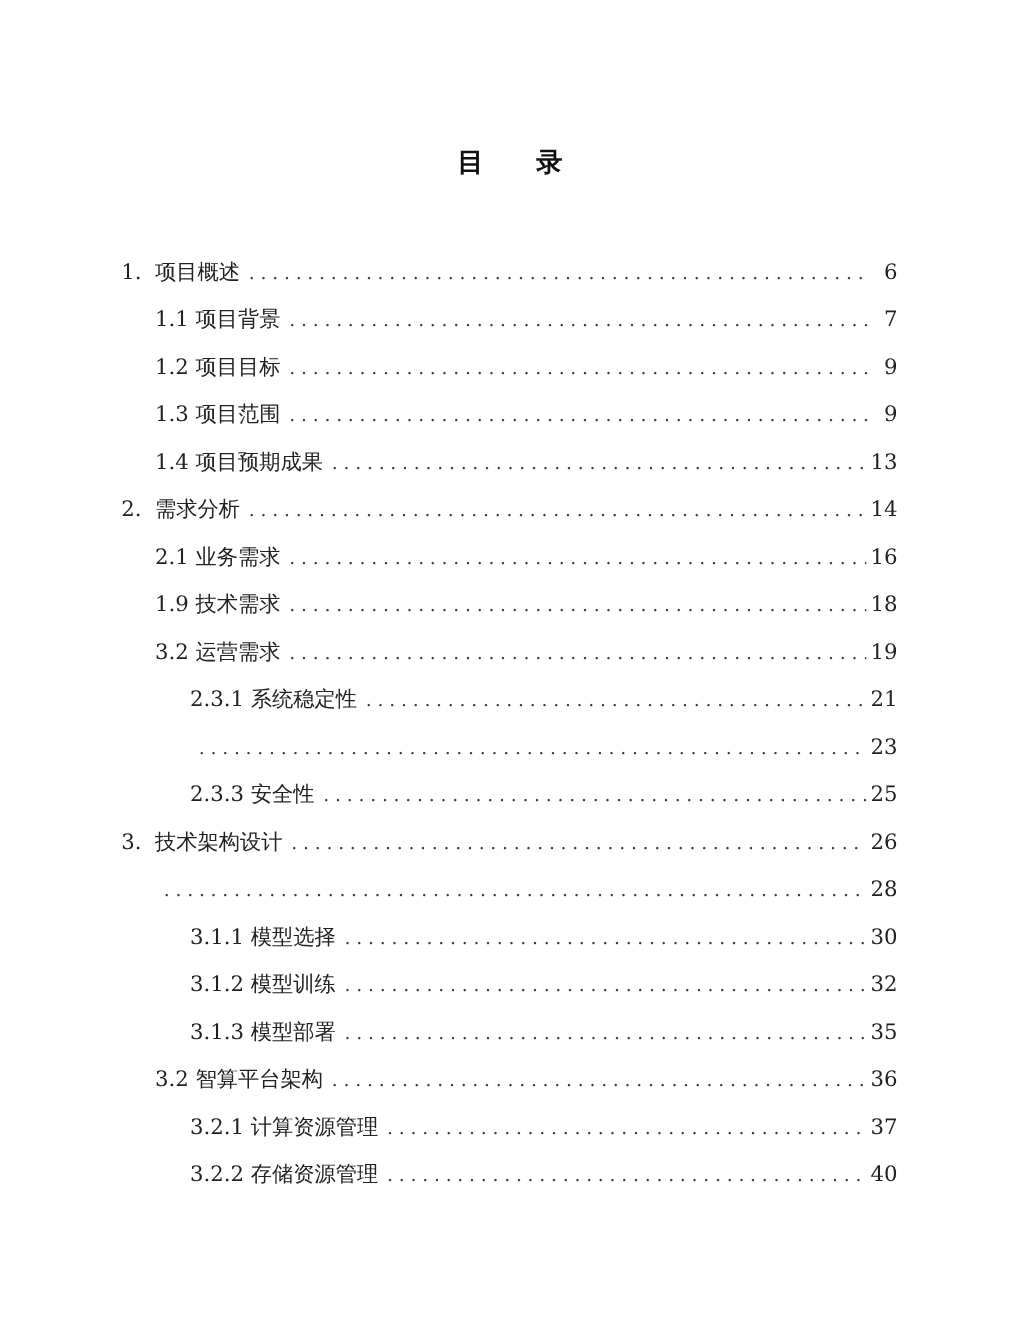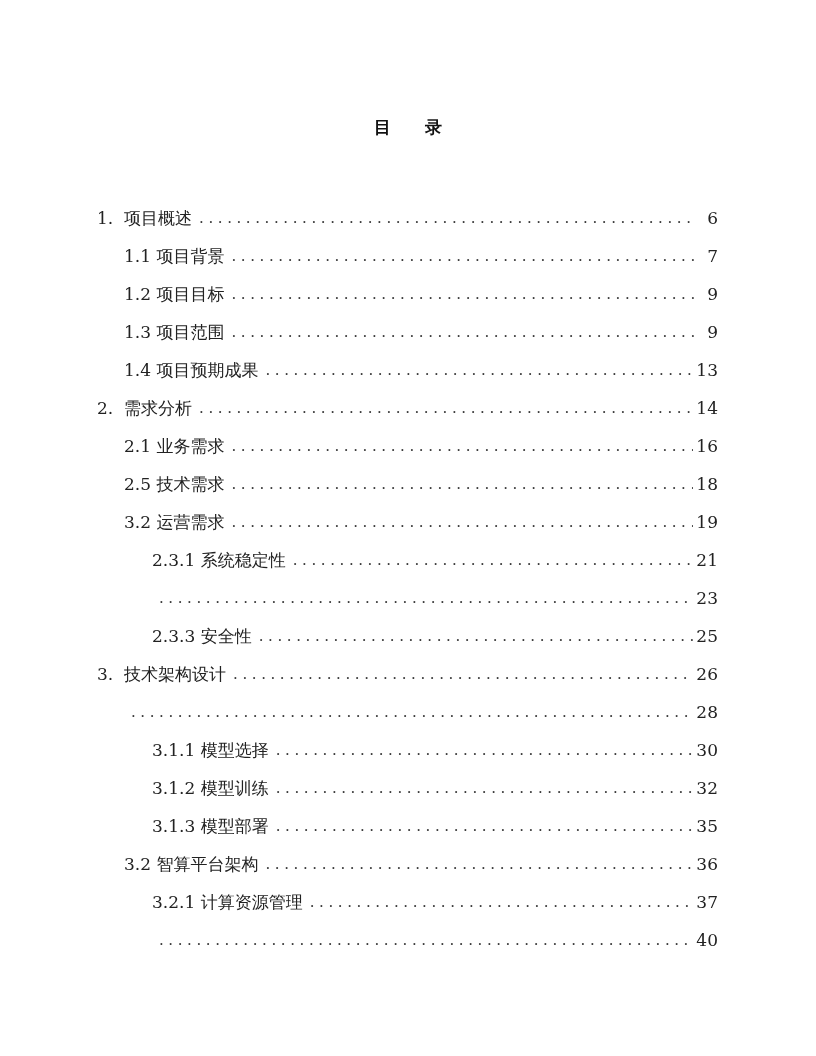--- a/index.html
+++ b/index.html
@@ -17,21 +17,21 @@
     color: #1f1f1f;
   }
   .title {
     position: absolute;
     top: 116px;
     left: 0;
     width: 100%;
     margin: 0;
     text-align: center;
     font-family: "DejaVu Sans", "Liberation Sans", sans-serif;
-    font-size: 17px;
+    font-size: 21px;
     font-weight: 700;
     color: #111111;
     white-space: pre;
   }
   .toc {
     position: absolute;
     top: 199px;
     left: 97px;
     right: 98px;
   }
@@ -108,21 +108,21 @@
       <span class="pagenum">14</span>
     </div>
 
     <div class="entry lvl2">
       <span class="label">2.1 业务需求</span>
       <span class="leader">............................................................................................................................................</span>
       <span class="pagenum">16</span>
     </div>
 
     <div class="entry lvl2">
-      <span class="label">2.5 技术需求</span>
+      <span class="label">1.9 技术需求</span>
       <span class="leader">............................................................................................................................................</span>
       <span class="pagenum">18</span>
     </div>
 
     <div class="entry lvl2">
       <span class="label">3.2 运营需求</span>
       <span class="leader">............................................................................................................................................</span>
       <span class="pagenum">19</span>
     </div>
 
@@ -178,18 +178,19 @@
       <span class="pagenum">36</span>
     </div>
 
     <div class="entry lvl3">
       <span class="label">3.2.1 计算资源管理</span>
       <span class="leader">............................................................................................................................................</span>
       <span class="pagenum">37</span>
     </div>
 
     <div class="entry lvl3">
+      <span class="label">3.2.2 存储资源管理</span>
       <span class="leader">............................................................................................................................................</span>
       <span class="pagenum">40</span>
     </div>
 
   </div>
 </div>
 
 </body></html>

